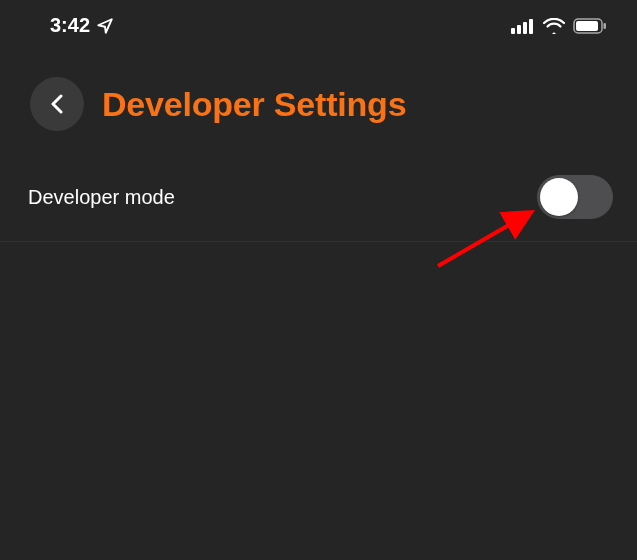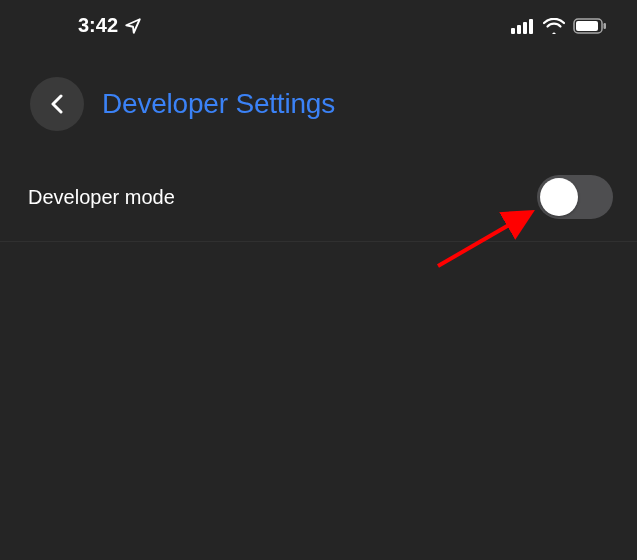--- a/index.html
+++ b/index.html
@@ -11,21 +11,20 @@
       align-items: center;
       padding: 14px 30px 8px 50px;
       color: #fff;
     }
     .status-left {
       display: flex;
       align-items: center;
       gap: 6px;
       font-size: 20px;
       font-weight: 600;
-      margin-left: 28px;
     }
     .status-right {
       display: flex;
       align-items: center;
       gap: 8px;
     }
     .location-icon svg { display: block; }
     .signal-icon, .wifi-icon, .battery-icon { display: flex; align-items: center; }
 
     .header {
@@ -39,23 +38,23 @@
       height: 54px;
       border-radius: 50%;
       background: #3a3a3a;
       display: flex;
       align-items: center;
       justify-content: center;
       cursor: pointer;
     }
     .back-button svg { display: block; }
     .page-title {
-      color: #3b82f6;
-      font-size: 28px;
-      font-weight: 400;
+      color: #f97316;
+      font-size: 34px;
+      font-weight: 700;
       letter-spacing: -0.2px;
     }
 
     .setting-row {
       display: flex;
       justify-content: space-between;
       align-items: center;
       padding: 16px 24px 22px 28px;
       border-bottom: 1px solid rgba(255,255,255,0.05);
     }

